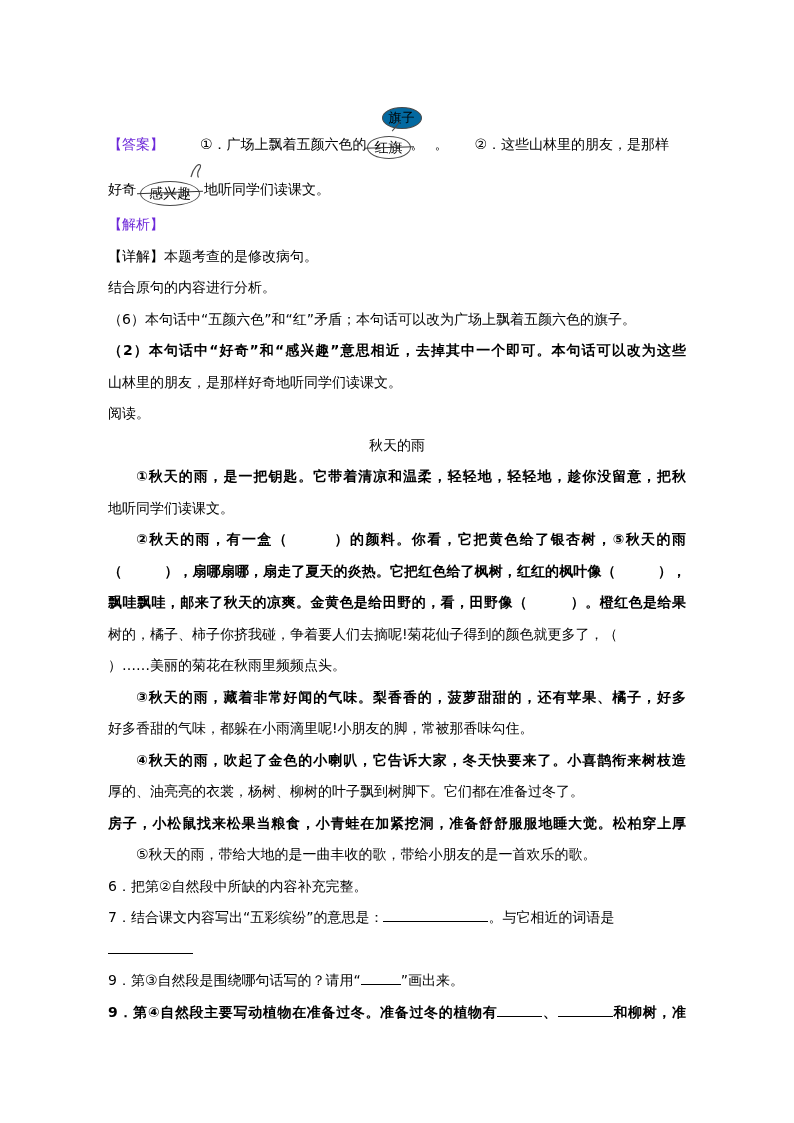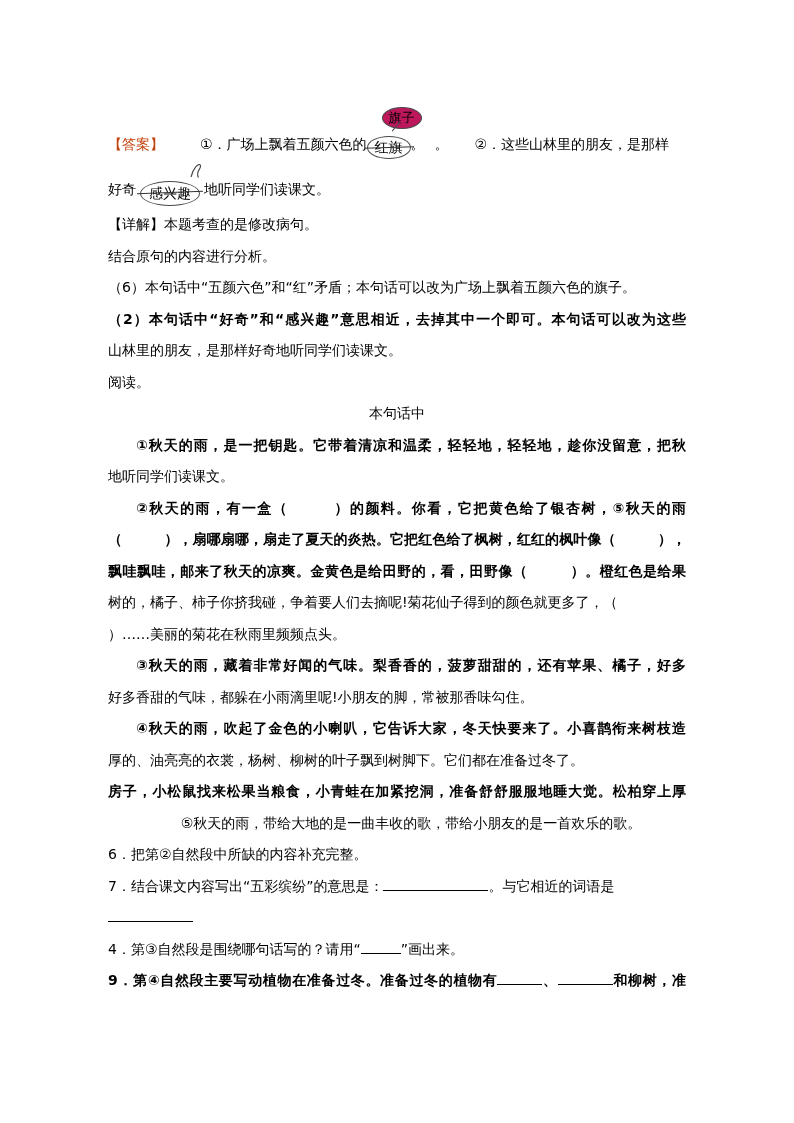--- a/index.html
+++ b/index.html
@@ -7,41 +7,41 @@
     width:794px;height:1123px;background:#ffffff;position:relative;
     font-family:"DejaVu Sans","Liberation Sans",sans-serif;
     color:#000;overflow:hidden;
   }
   .content{
     position:absolute;left:108px;top:129px;width:578px;
     font-size:14px;line-height:31.5px;
   }
   .line{min-height:31.5px;}
   .nowrap{white-space:nowrap;}
-  .ind{text-indent:28px;text-align:center;}
+  .ind{text-indent:28px;}
   .j{text-align:justify;text-align-last:justify;height:31.5px;overflow:hidden;font-weight:bold;}
   .center{text-align:center;}
-  .blue{color:#c2410c;}
+  .blue{color:#6d28d9;}
   .sp{display:inline-block;height:1px;}
   .w36{width:36px;}.w10{width:10px;}.w26{width:26px;}
   .blank{display:inline-block;border-bottom:1px solid #000;height:15px;vertical-align:baseline;}
   .b105{width:105px;}.b85{width:85px;}.b40{width:40px;}.b45{width:45px;}.b55{width:55px;}
   
   .corr{display:inline-block;position:relative;vertical-align:-3px;}
   .oval{
     display:inline-block;border:1px solid #4a4a4a;border-radius:50%;
     padding:0 7px;height:21px;line-height:20px;position:relative;
   }
   .strikeline{
     position:absolute;left:-4px;right:-4px;top:10px;height:1px;background:#333;
     transform:rotate(-2deg);
   }
   .repl-oval{
     position:absolute;top:-25px;left:15px;border:1px solid #4a4a4a;border-radius:50%;
-    padding:0 6px;height:20px;line-height:19px;font-size:13px;background:#be185d;white-space:nowrap;
+    padding:0 6px;height:20px;line-height:19px;font-size:13px;background:#0369a1;white-space:nowrap;
   }
   .tail{
     position:absolute;top:-6px;left:23px;width:12px;height:1px;background:#4a4a4a;
     transform:rotate(-50deg);
   }
   .corr2{display:inline-block;position:relative;vertical-align:-4px;margin:0 4px;}
   .corr2 .oval{padding:0 8px;height:23px;line-height:22px;}
   .delmark{position:absolute;top:-17px;right:-3px;}
 </style>
 </head>
@@ -53,29 +53,32 @@
     <span class="blue">【答案】</span><span class="sp w36"></span><span>①．广场上飘着五颜六色的</span><span class="corr"><span class="oval"><span>红旗</span><span class="strikeline"></span></span><span class="repl-oval">旗子</span><span class="tail"></span></span><span>。</span><span class="sp w10"></span><span>。</span><span class="sp w26"></span><span>②．这些山林里的朋友，是那样</span>
   </div>
 
   <div class="line nowrap" style="margin-top:10px;">
     <span>好奇</span><span class="corr2"><span class="oval"><span>感兴趣</span><span class="strikeline"></span></span><svg class="delmark" width="14" height="18" viewBox="0 0 14 18">
           <path d="M2 16 C4 7 10 1 11.5 4.5 C12.5 8 6 10 9.5 16.5" fill="none" stroke="#4a4a4a" stroke-width="1.2"></path>
         </svg></span><span>地听同学们读课文。</span>
   </div>
 
   <div class="line">
+    <span class="blue">【解析】</span>
+  </div>
+  <div class="line">
     <span>【详解】</span><span>本题考查的是修改病句。</span>
   </div>
   <div class="line">结合原句的内容进行分析。</div>
   <div class="line">（6）本句话中“五颜六色”和“红”矛盾；本句话可以改为广场上飘着五颜六色的旗子。</div>
   <div class="line j">（2）本句话中“好奇”和“感兴趣”意思相近，去掉其中一个即可。本句话可以改为这些</div>
   <div class="line">山林里的朋友，是那样好奇地听同学们读课文。</div>
   <div class="line">阅读。</div>
 
-  <div class="line center">本句话中</div>
+  <div class="line center">秋天的雨</div>
   <div class="line ind j">①秋天的雨，是一把钥匙。它带着清凉和温柔，轻轻地，轻轻地，趁你没留意，把秋</div>
   <div class="line">地听同学们读课文。</div>
   <div class="line ind j">②秋天的雨，有一盒（　　　）的颜料。你看，它把黄色给了银杏树，⑤秋天的雨</div>
   <div class="line j">（　　　），扇哪扇哪，扇走了夏天的炎热。它把红色给了枫树，红红的枫叶像（　　　），</div>
   <div class="line j">飘哇飘哇，邮来了秋天的凉爽。金黄色是给田野的，看，田野像（　　　）。橙红色是给果</div>
   <div class="line">树的，橘子、柿子你挤我碰，争着要人们去摘呢!菊花仙子得到的颜色就更多了，（</div>
   <div class="line">）……美丽的菊花在秋雨里频频点头。</div>
   <div class="line ind j">③秋天的雨，藏着非常好闻的气味。梨香香的，菠萝甜甜的，还有苹果、橘子，好多</div>
   <div class="line">好多香甜的气味，都躲在小雨滴里呢!小朋友的脚，常被那香味勾住。</div>
   <div class="line ind j">④秋天的雨，吹起了金色的小喇叭，它告诉大家，冬天快要来了。小喜鹊衔来树枝造</div>
@@ -84,19 +87,19 @@
   <div class="line ind">⑤秋天的雨，带给大地的是一曲丰收的歌，带给小朋友的是一首欢乐的歌。</div>
 
   <div class="line">6．把第②自然段中所缺的内容补充完整。</div>
   <div class="line">
     <span>7．结合课文内容写出“五彩缤纷”的意思是：</span><span class="blank b105"></span><span>。与它相近的词语是</span>
   </div>
   <div class="line">
     <span class="blank b85"></span>
   </div>
   <div class="line">
-    <span>4．第③自然段是围绕哪句话写的？请用“</span><span class="blank b40"></span><span>”画出来。</span>
+    <span>9．第③自然段是围绕哪句话写的？请用“</span><span class="blank b40"></span><span>”画出来。</span>
   </div>
   <div class="line j">
     <span>9．第④自然段主要写动植物在准备过冬。准备过冬的植物有</span><span class="blank b45"></span><span>、</span><span class="blank b55"></span><span>和柳树，准</span>
   </div>
 
 </div>
 
 </body></html>

